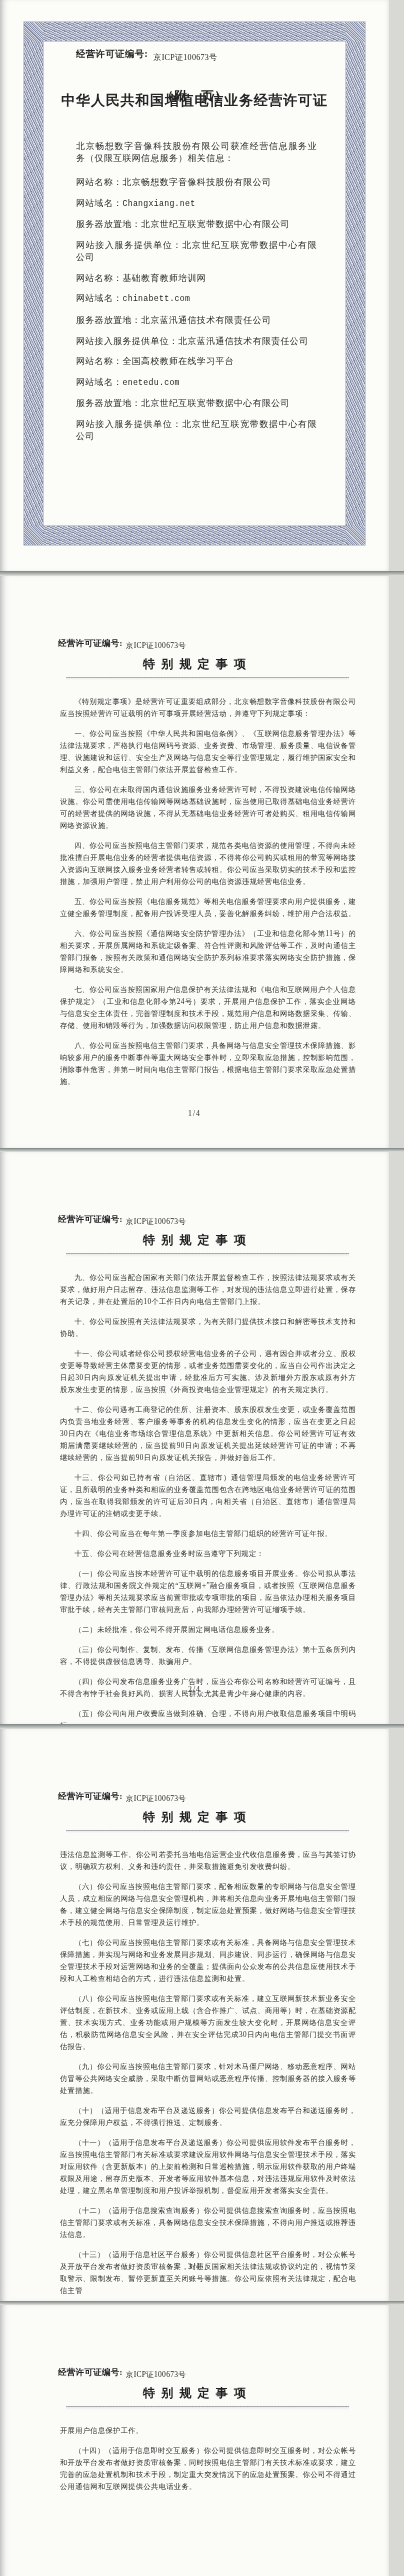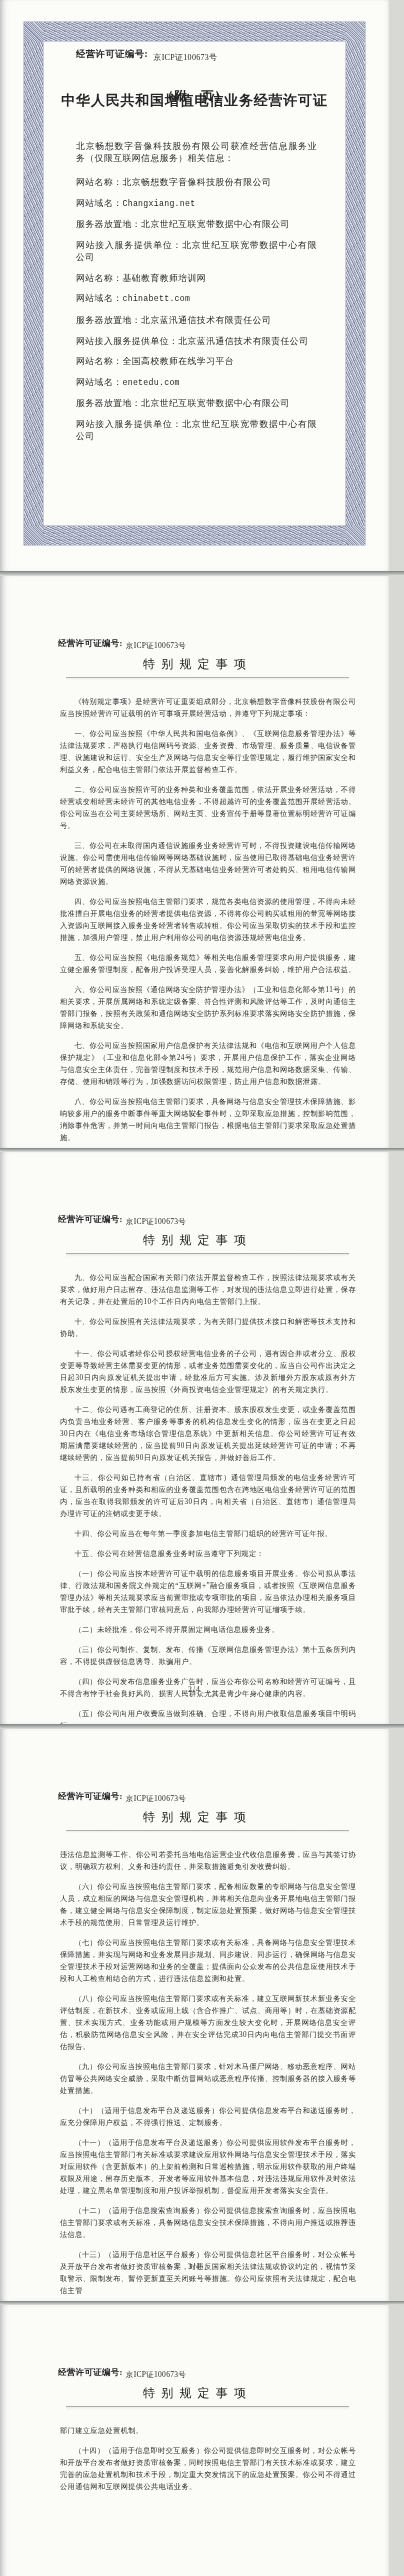--- a/index.html
+++ b/index.html
@@ -37,21 +37,21 @@
   .cert-body{position:absolute;top:140px;left:76px;width:241px;font-size:8.8px;line-height:12.4px;letter-spacing:0.5px;text-align:justify;}
   .cert-intro{margin:0 0 11.3px;}
   .ws-row{margin:0 0 8.2px;}
   .ws-domain{font-family:"Liberation Mono","DejaVu Sans Mono",monospace;font-size:8.2px;letter-spacing:0.3px;}
   
   .prov{height:572px;}
   .prov.p5{height:567px;}
   .prov-head{position:absolute;top:62px;left:58px;white-space:nowrap;}
   .ph-label{font-size:8.5px;font-weight:bold;letter-spacing:0.3px;}
   .ph-num{font-size:7.5px;display:inline-block;transform:translateY(2.1px);margin-left:3.1px;letter-spacing:0.3px;}
-  .prov-title{position:absolute;top:80px;left:0;right:0;text-align:center;font-size:12px;font-weight:normal;letter-spacing:6.2px;text-indent:6.2px;color:#222;}
+  .prov-title{position:absolute;top:80px;left:0;right:0;text-align:center;font-size:12px;font-weight:bold;letter-spacing:6.2px;text-indent:6.2px;color:#222;}
   .wavy{
     position:absolute;top:101px;left:66px;right:40px;height:3.6px;opacity:.75;
     background:
       linear-gradient(135deg,#878c96 25%,transparent 25%) -1.5px 0/3.1px 3.6px repeat-x,
       linear-gradient(225deg,#878c96 25%,transparent 25%) -1.5px 0/3.1px 3.6px repeat-x,
       linear-gradient(180deg,rgba(160,164,172,.35),rgba(160,164,172,0));
   }
   .prov-body{
     position:absolute;top:112px;left:52px;width:312px;
     font-size:7.2px;line-height:12px;letter-spacing:0.4px;
@@ -93,21 +93,20 @@
 
 <div id="prov-container">
     <div class="sep"></div>
     <section class="page prov">
       <div class="prov-head"><span class="ph-label">经营许可证编号:</span><span class="ph-num">京ICP证100673号</span></div>
       <div class="prov-title">特别规定事项</div>
       <div class="wavy"></div>
       <div class="prov-body">
         <p>《特别规定事项》是经营许可证重要组成部分，北京畅想数字音像科技股份有限公司应当按照经营许可证载明的许可事项开展经营活动，并遵守下列规定事项：</p>
         <p>一、你公司应当按照《中华人民共和国电信条例》、《互联网信息服务管理办法》等法律法规要求，严格执行电信网码号资源、业务资费、市场管理、服务质量、电信设备管理、设施建设和运行、安全生产及网络与信息安全等行业管理规定，履行维护国家安全和利益义务，配合电信主管部门依法开展监督检查工作。</p>
-        <p>二、你公司应当按照许可的业务种类和业务覆盖范围，依法开展业务经营活动，不得经营或变相经营未经许可的其他电信业务，不得超越许可的业务覆盖范围开展经营活动。你公司应当在公司主要经营场所、网站主页、业务宣传手册等显著位置标明经营许可证编号。</p>
         <p>三、你公司在未取得国内通信设施服务业务经营许可时，不得投资建设电信传输网络设施。你公司需使用电信传输网等网络基础设施时，应当使用已取得基础电信业务经营许可的经营者提供的网络设施，不得从无基础电信业务经营许可者处购买、租用电信传输网网络资源设施。</p>
         <p>四、你公司应当按照电信主管部门要求，规范各类电信资源的使用管理，不得向未经批准擅自开展电信业务的经营者提供电信资源，不得将你公司购买或租用的带宽等网络接入资源向互联网接入服务业务经营者转售或转租。你公司应当采取切实的技术手段和监控措施，加强用户管理，禁止用户利用你公司的电信资源违规经营电信业务。</p>
         <p>五、你公司应当按照《电信服务规范》等相关电信服务管理要求向用户提供服务，建立健全服务管理制度，配备用户投诉受理人员，妥善化解服务纠纷，维护用户合法权益。</p>
         <p>六、你公司应当按照《通信网络安全防护管理办法》（工业和信息化部令第11号）的相关要求，开展所属网络和系统定级备案、符合性评测和风险评估等工作，及时向通信主管部门报备，按照有关政策和通信网络安全防护系列标准要求落实网络安全防护措施，保障网络和系统安全。</p>
         <p>七、你公司应当按照国家用户信息保护有关法律法规和《电信和互联网用户个人信息保护规定》（工业和信息化部令第24号）要求，开展用户信息保护工作，落实企业网络与信息安全主体责任，完善管理制度和技术手段，规范用户信息和网络数据采集、传输、存储、使用和销毁等行为，加强数据访问权限管理，防止用户信息和数据泄露。</p>
         <p>八、你公司应当按照电信主管部门要求，具备网络与信息安全管理技术保障措施、影响较多用户的服务中断事件等重大网络安全事件时，立即采取应急措施，控制影响范围，消除事件危害，并第一时间向电信主管部门报告，根据电信主管部门要求采取应急处置措施。</p>
       </div>
       <div class="pagenum">1/4</div>
     </section>
     <div class="sep"></div>
@@ -148,18 +147,18 @@
         <p>（十三）（适用于信息社区平台服务）你公司提供信息社区平台服务时，对公众帐号及开放平台发布者做好资质审核备案，对违反国家相关法律法规或协议约定的，视情节采取警示、限制发布、暂停更新直至关闭账号等措施。你公司应依照有关法律规定，配合电信主管</p>
       </div>
       <div class="pagenum">3/4</div>
     </section>
     <div class="sep"></div>
     <section class="page prov p5">
       <div class="prov-head"><span class="ph-label">经营许可证编号:</span><span class="ph-num">京ICP证100673号</span></div>
       <div class="prov-title">特别规定事项</div>
       <div class="wavy"></div>
       <div class="prov-body">
-        <p class="cont">部门建立应急处置机制。</p>
+        <p class="cont">开展用户信息保护工作。</p>
         <p>（十四）（适用于信息即时交互服务）你公司提供信息即时交互服务时，对公众帐号和开放平台发布者做好资质审核备案，同时按照电信主管部门有关技术标准或要求，建立完善的应急处置机制和技术手段，制定重大突发情况下的应急处置预案。你公司不得通过公用通信网和互联网提供公共电话业务。</p>
       </div>
     </section>
   </div>
 
 
 </body></html>

